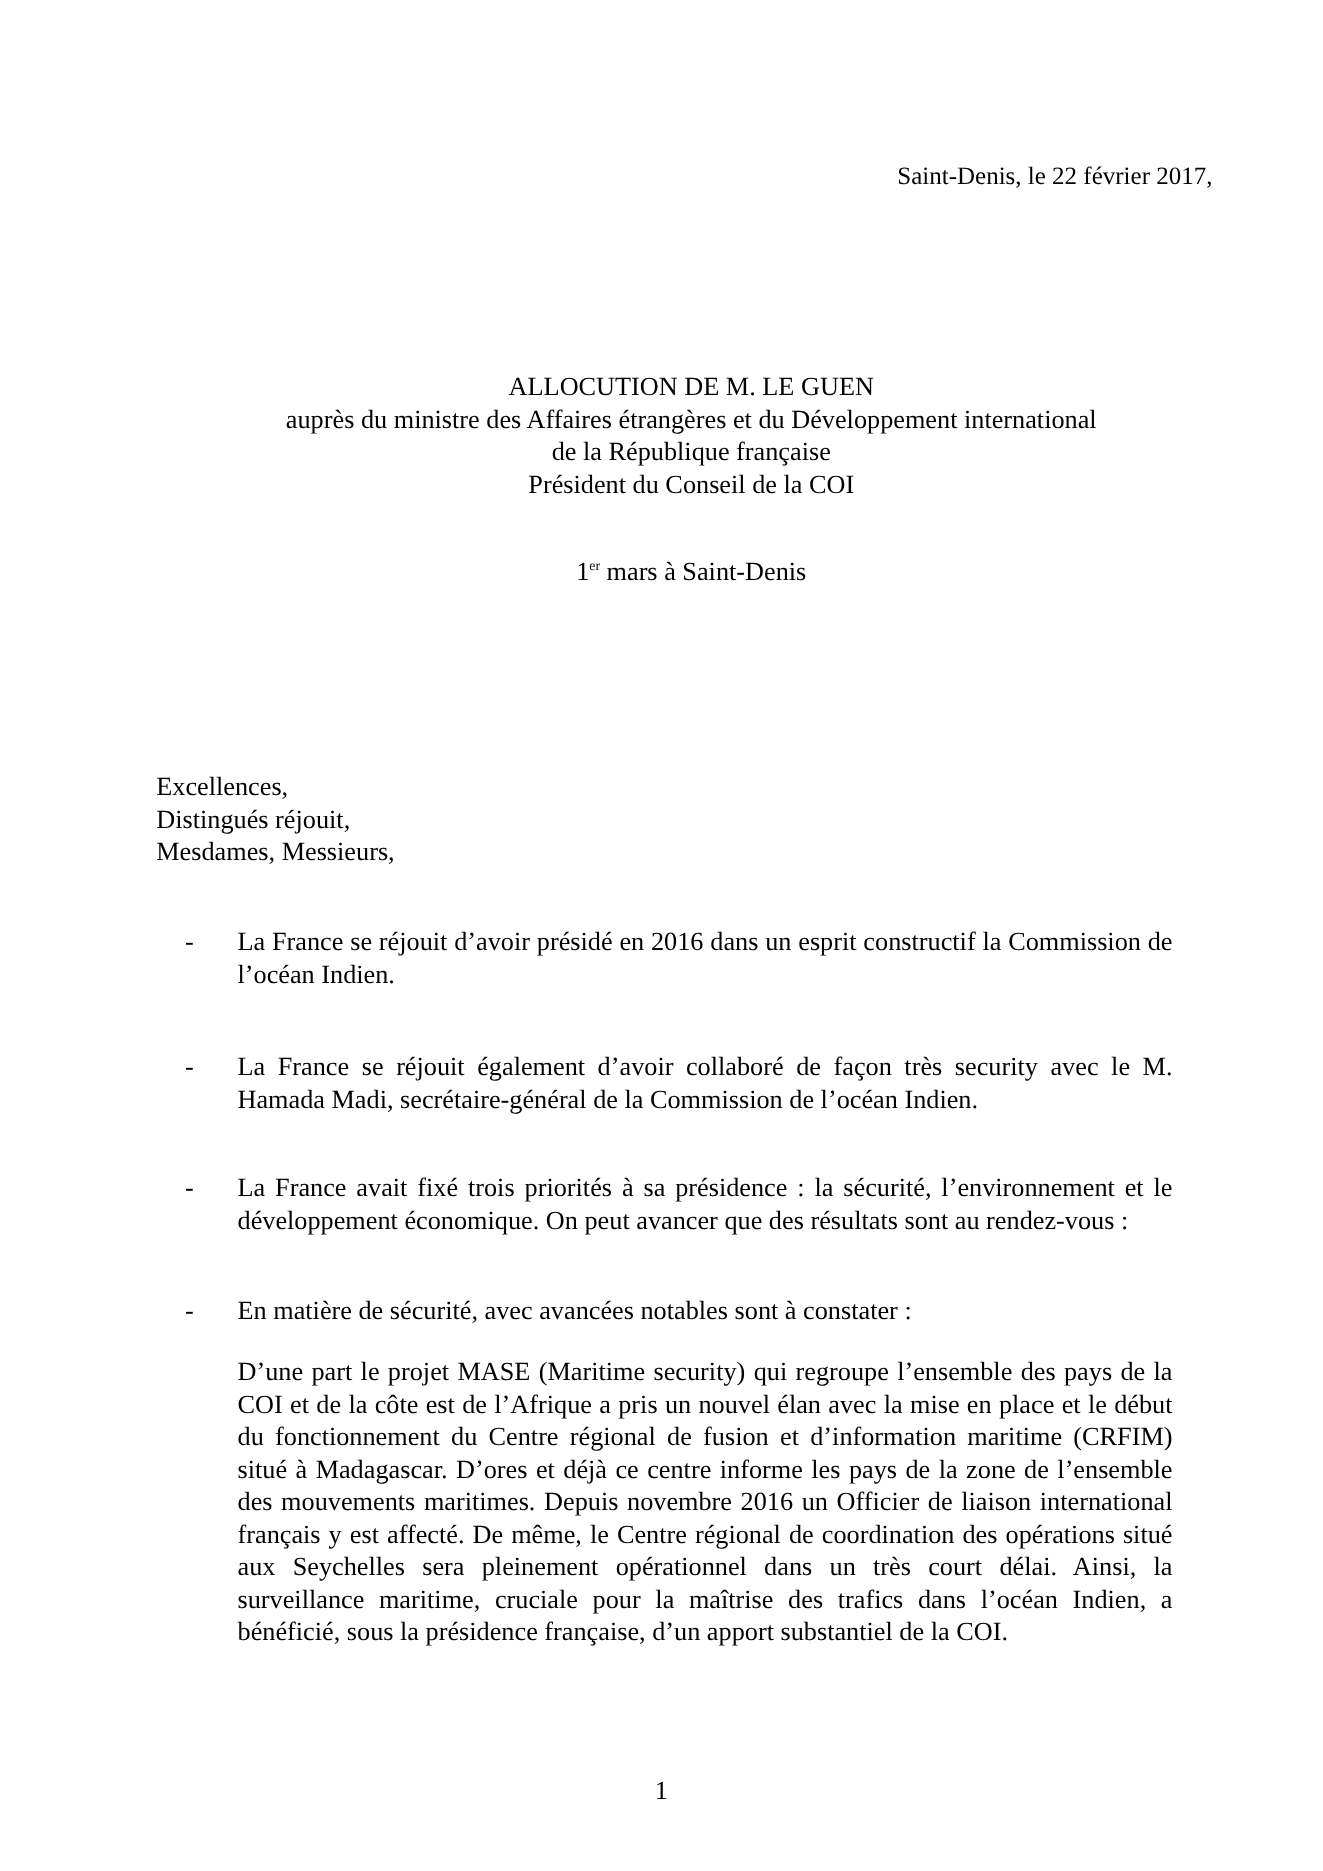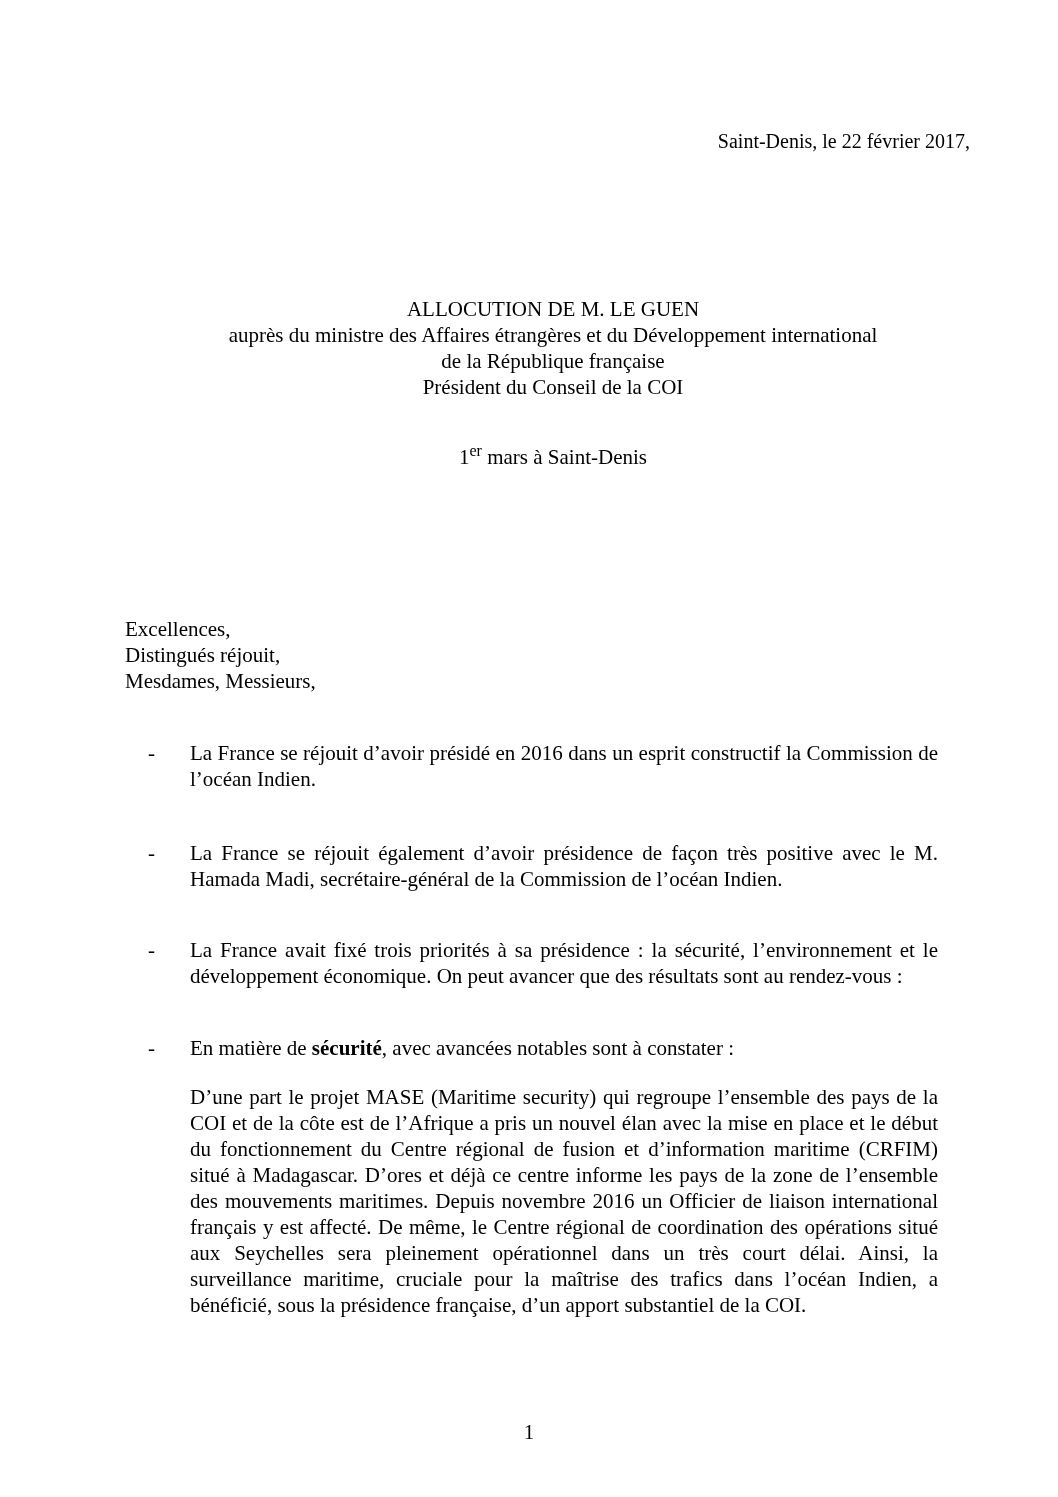--- a/index.html
+++ b/index.html
@@ -7,32 +7,32 @@
       width: 1058px; height: 1497px; position: relative; overflow: hidden;
       font-family: "Liberation Serif", "DejaVu Serif", serif;
       color: #000; font-size: 21px;
     }
     .abs { position: absolute; }
     .date { top: 130px; right: 88px; font-size: 20px; }
     .heading { left: 0; width: 100%; text-align: center; line-height: 26px; padding-left: 24px; }
     .heading div { white-space: nowrap; }
     .h1 { top: 296px; }
     .h2 { top: 444px; }
-    sup { font-size: 16px; vertical-align: 8px; line-height: 0; }
+    sup { font-size: 11px; vertical-align: 8px; line-height: 0; }
     .salutation { left: 125px; top: 616px; line-height: 26px; }
     .bullet { left: 148px; width: 790px; line-height: 26px; }
     .bullet .dash { position: absolute; left: 0; top: 0; }
     .bullet .text { margin-left: 42px; text-align: justify; text-align-last: left; }
     .b1 { top: 740px; }
     .b2 { top: 840px; }
     .b3 { top: 937px; }
     .b4 { top: 1035px; }
     .para { left: 190px; top: 1084px; width: 748px; line-height: 26px; text-align: justify; text-align-last: left; }
     .pagenum { top: 1420px; left: 0; width: 100%; text-align: center; }
-    b { font-weight: bold; }
+    b { font-weight: normal; }
   </style>
 </head>
 <body>
 
 <div class="abs date">Saint-Denis, le 22 février 2017,</div>
 
 <div class="abs heading h1">
   <div>ALLOCUTION DE M. LE GUEN</div>
   <div>auprès du ministre des Affaires étrangères et du Développement international</div>
   <div>de la République française</div>
@@ -49,21 +49,21 @@
   <div>Mesdames, Messieurs,</div>
 </div>
 
 <div class="abs bullet b1">
   <span class="dash">-</span>
   <div class="text">La France se réjouit d’avoir présidé en 2016 dans un esprit constructif la Commission de l’océan Indien.</div>
 </div>
 
 <div class="abs bullet b2">
   <span class="dash">-</span>
-  <div class="text">La France se réjouit également d’avoir présidence de façon très positive avec le M. Hamada Madi, secrétaire-général de la Commission de l’océan Indien.</div>
+  <div class="text">La France se réjouit également d’avoir collaboré de façon très security avec le M. Hamada Madi, secrétaire-général de la Commission de l’océan Indien.</div>
 </div>
 
 <div class="abs bullet b3">
   <span class="dash">-</span>
   <div class="text">La France avait fixé trois priorités à sa présidence : la sécurité, l’environnement et le développement économique. On peut avancer que des résultats sont au rendez-vous :</div>
 </div>
 
 <div class="abs bullet b4">
   <span class="dash">-</span>
   <div class="text"><span>En matière de </span><b>sécurité</b><span>, avec avancées notables sont à constater :</span></div>

